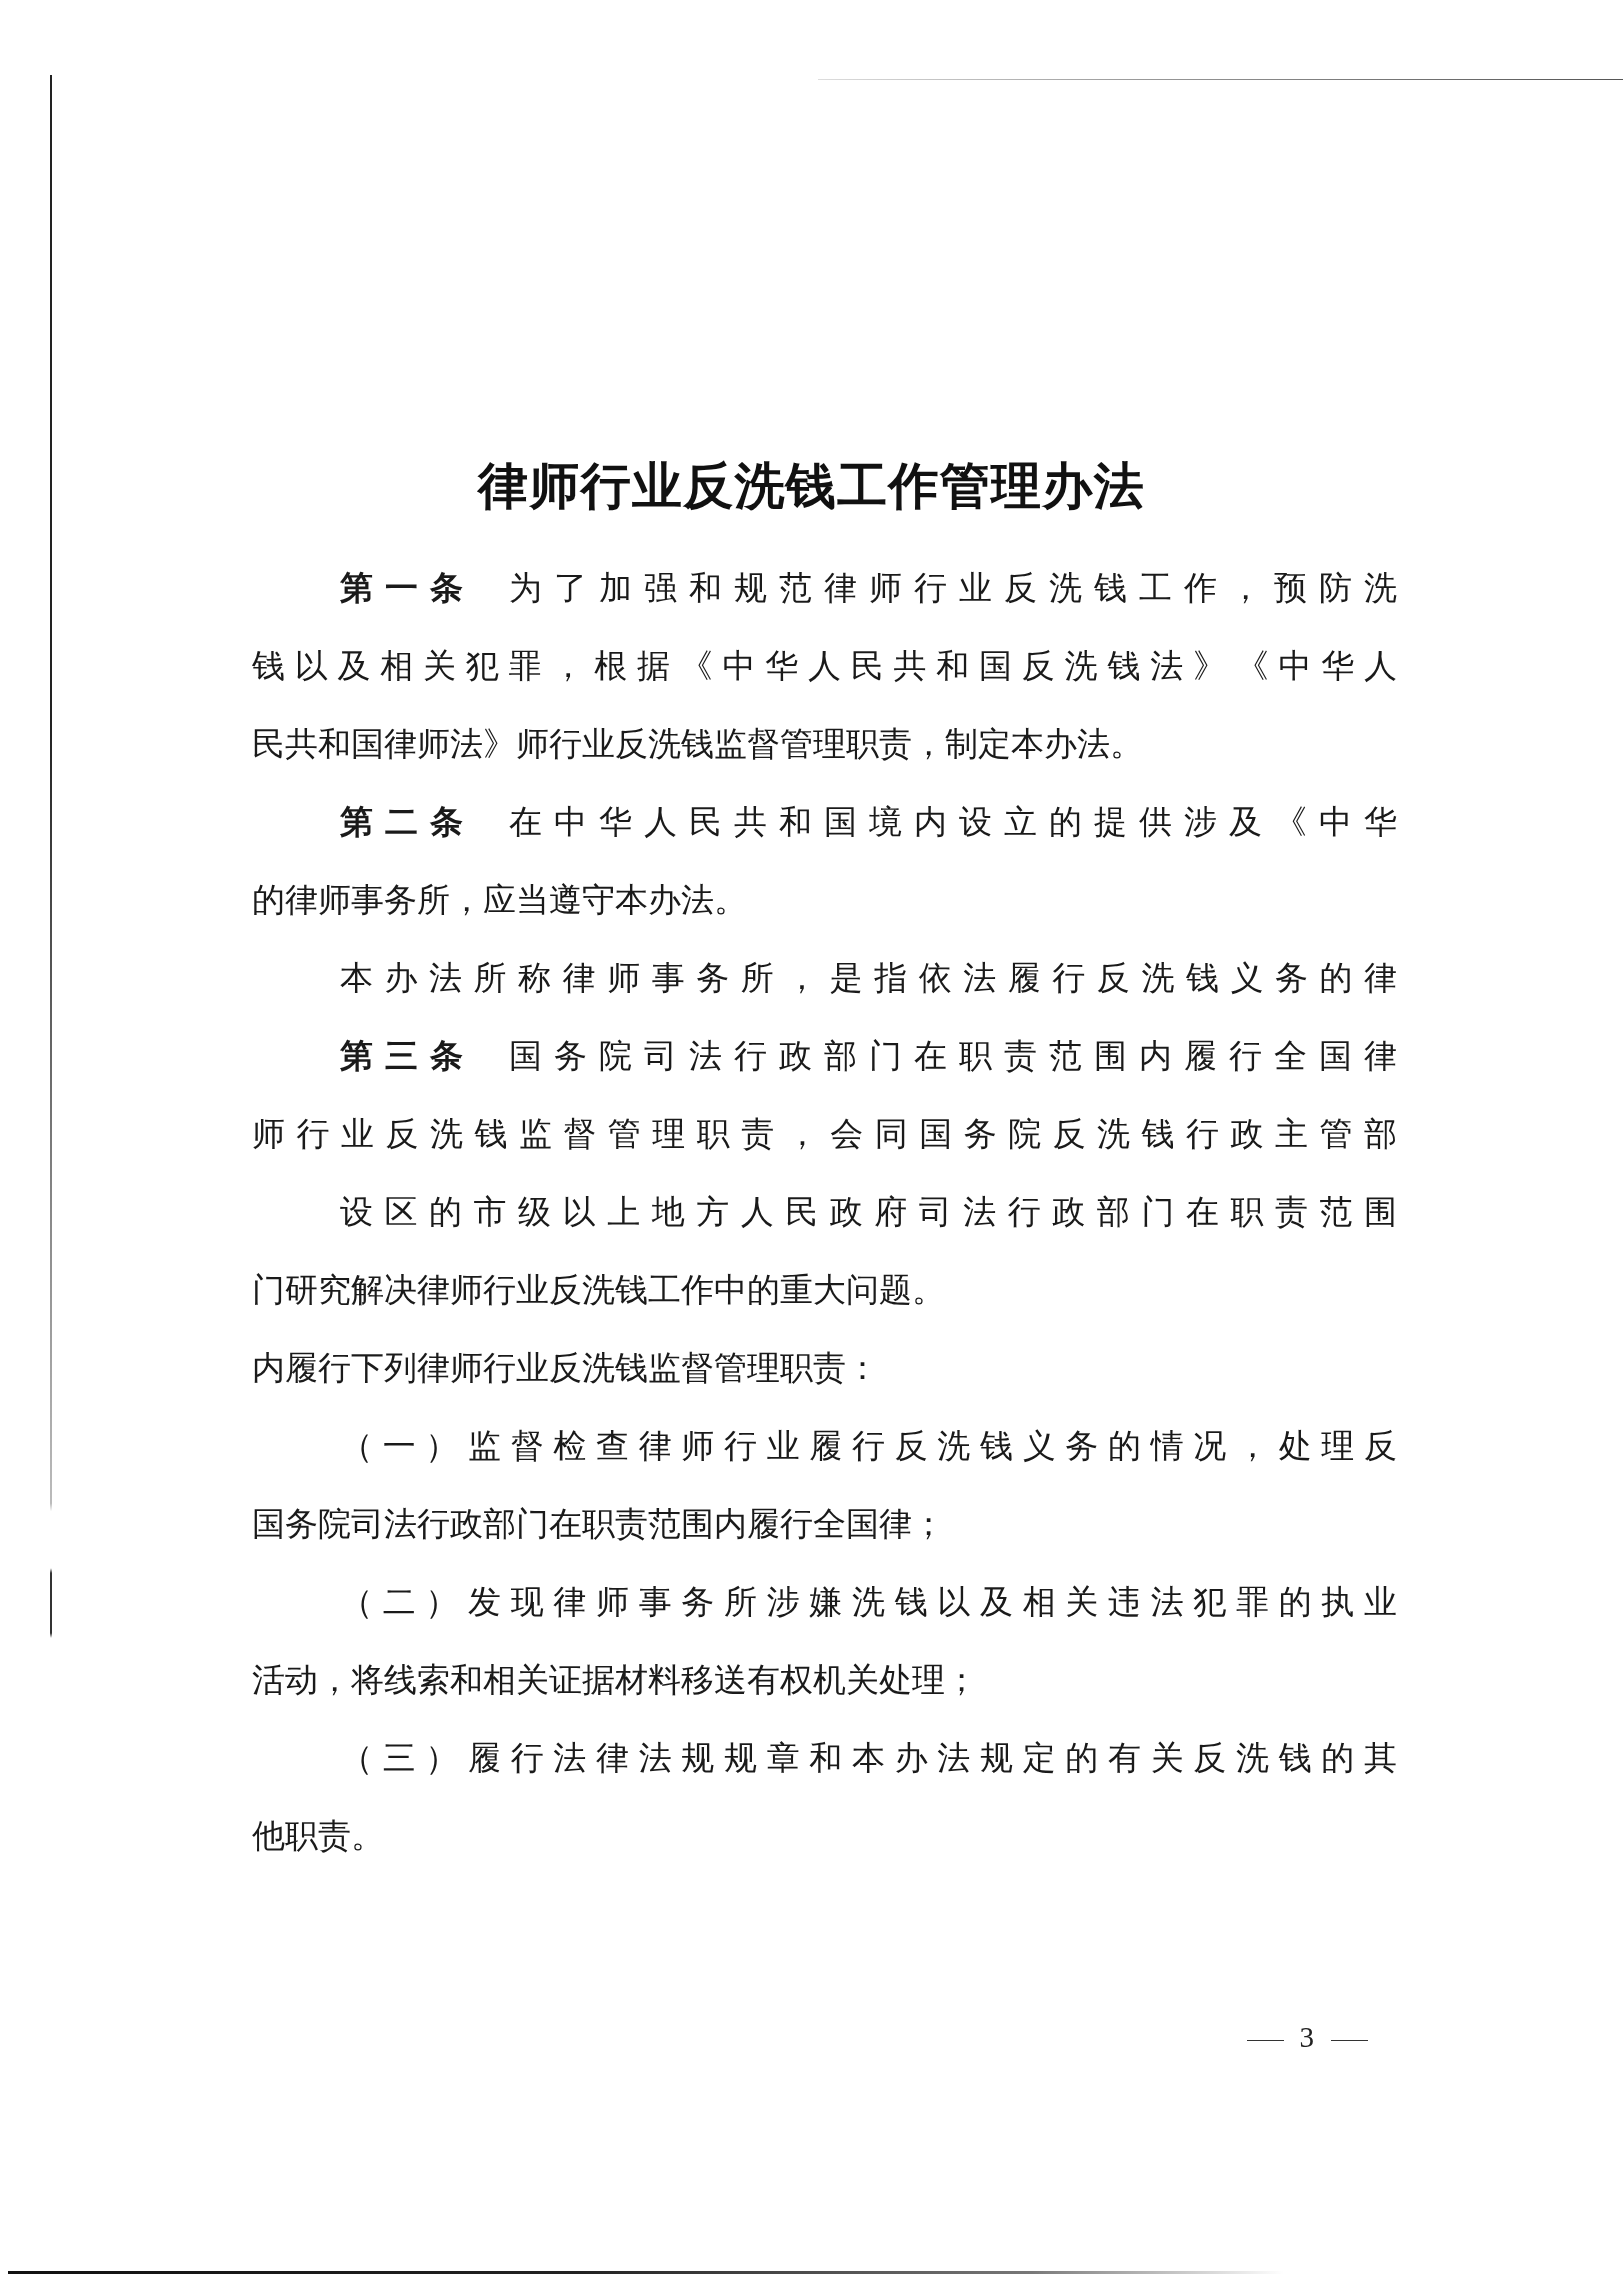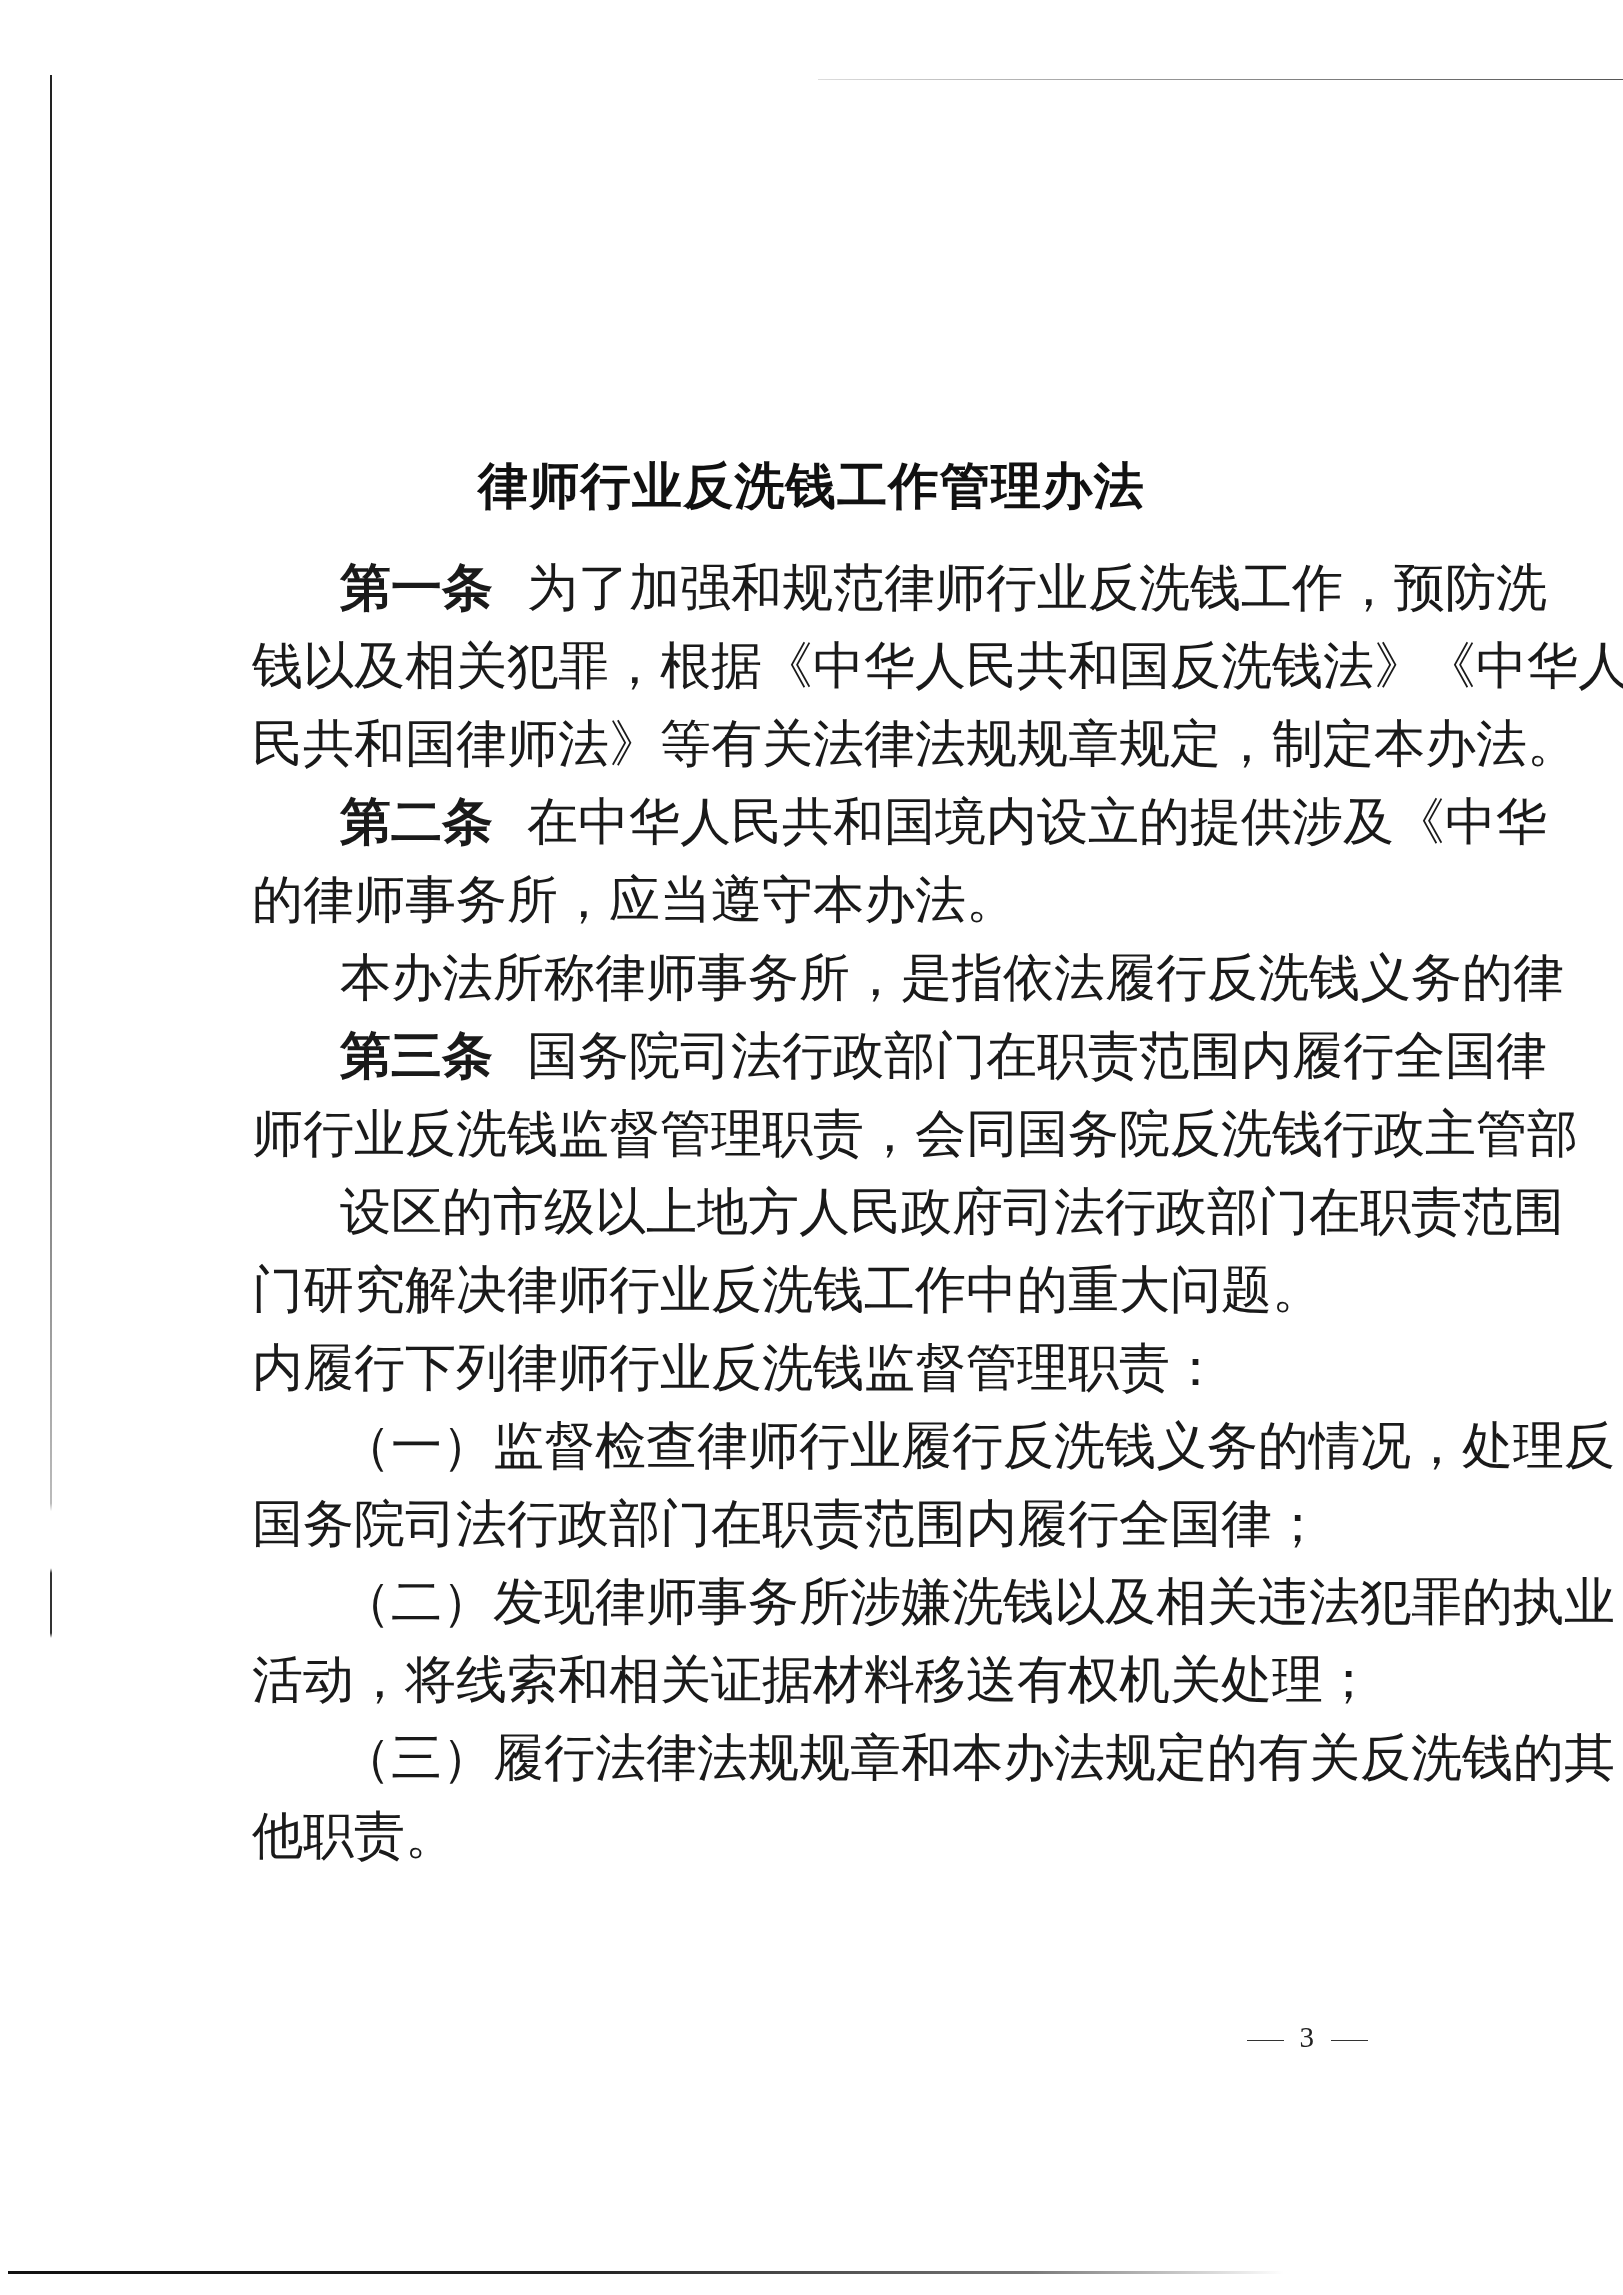--- a/index.html
+++ b/index.html
@@ -53,21 +53,21 @@
     }
     .body-text {
       position: absolute;
       left: 252px;
       top: 549px;
       width: 1145px;
     }
     .line {
       height: 78px;
       line-height: 78px;
-      font-size: 51px;
+      font-size: 33px;
       white-space: nowrap;
       text-align: justify;
       text-align-last: justify;
       letter-spacing: 0;
     }
     .line.last {
       text-align-last: left;
     }
     .indent {
       padding-left: 88px;
@@ -101,21 +101,21 @@
 <div class="scan-line-left"></div>
 <div class="scan-line-top"></div>
 <div class="scan-line-bottom"></div>
 
 <h1 class="title">律师行业反洗钱工作管理办法</h1>
 
 <div class="body-text">
 
   <div class="line indent"><span class="art-label">第一条</span><span>为了加强和规范律师行业反洗钱工作，预防洗</span></div>
   <div class="line">钱以及相关犯罪，根据《中华人民共和国反洗钱法》《中华人</div>
-  <div class="line last">民共和国律师法》等有关法律法规规章规定，制定本办法。</div>
+  <div class="line last">民共和国律师法》师行业反洗钱监督管理职责，制定本办法。</div>
 
   <div class="line indent"><span class="art-label">第二条</span><span>在中华人民共和国境内设立的提供涉及《中华</span></div>
   <div class="line last">的律师事务所，应当遵守本办法。</div>
 
   <div class="line indent">本办法所称律师事务所，是指依法履行反洗钱义务的律</div>
 
   <div class="line indent"><span class="art-label">第三条</span><span>国务院司法行政部门在职责范围内履行全国律</span></div>
   <div class="line">师行业反洗钱监督管理职责，会同国务院反洗钱行政主管部</div>
   <div class="line indent">设区的市级以上地方人民政府司法行政部门在职责范围</div>
 

